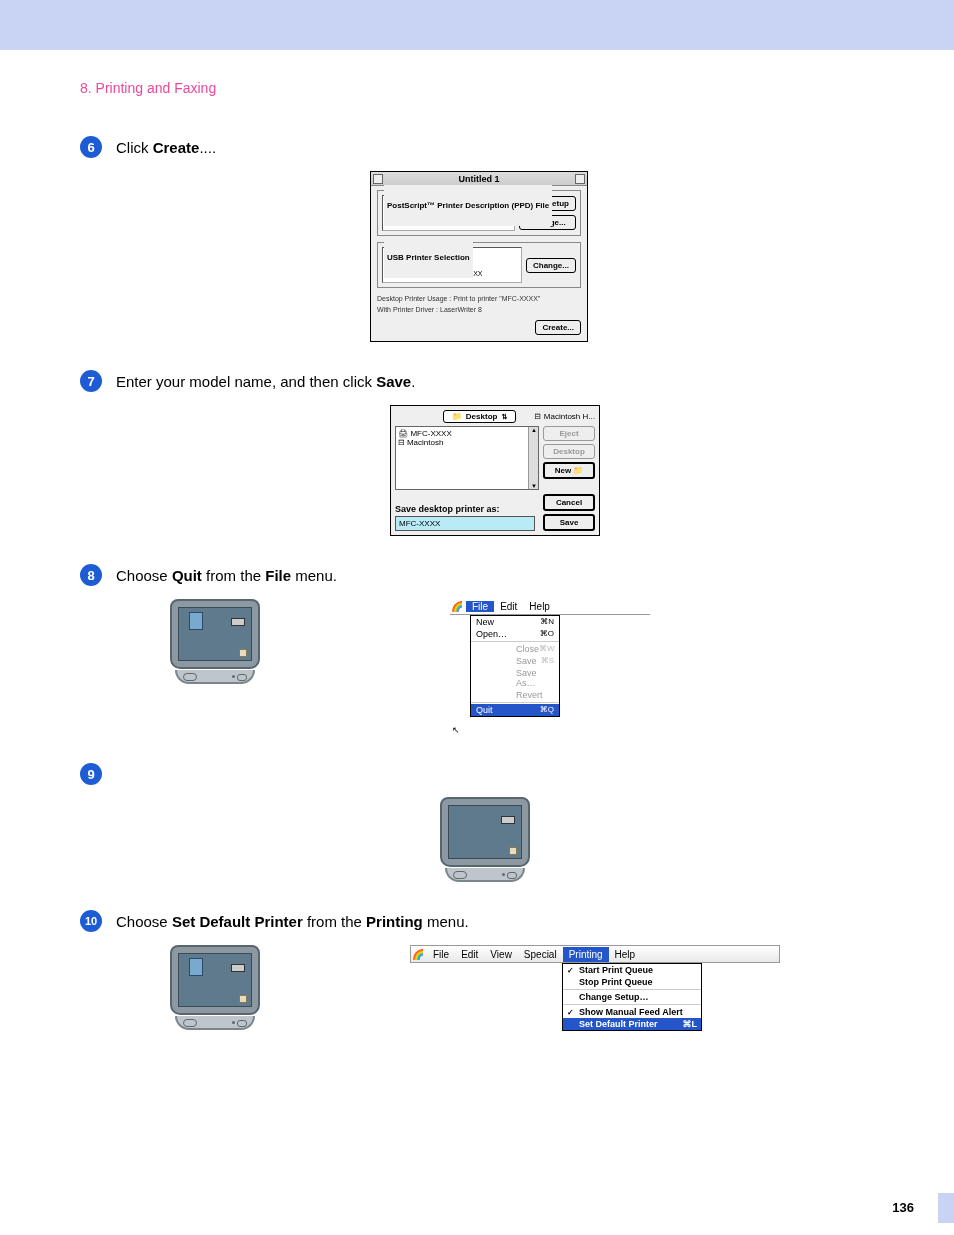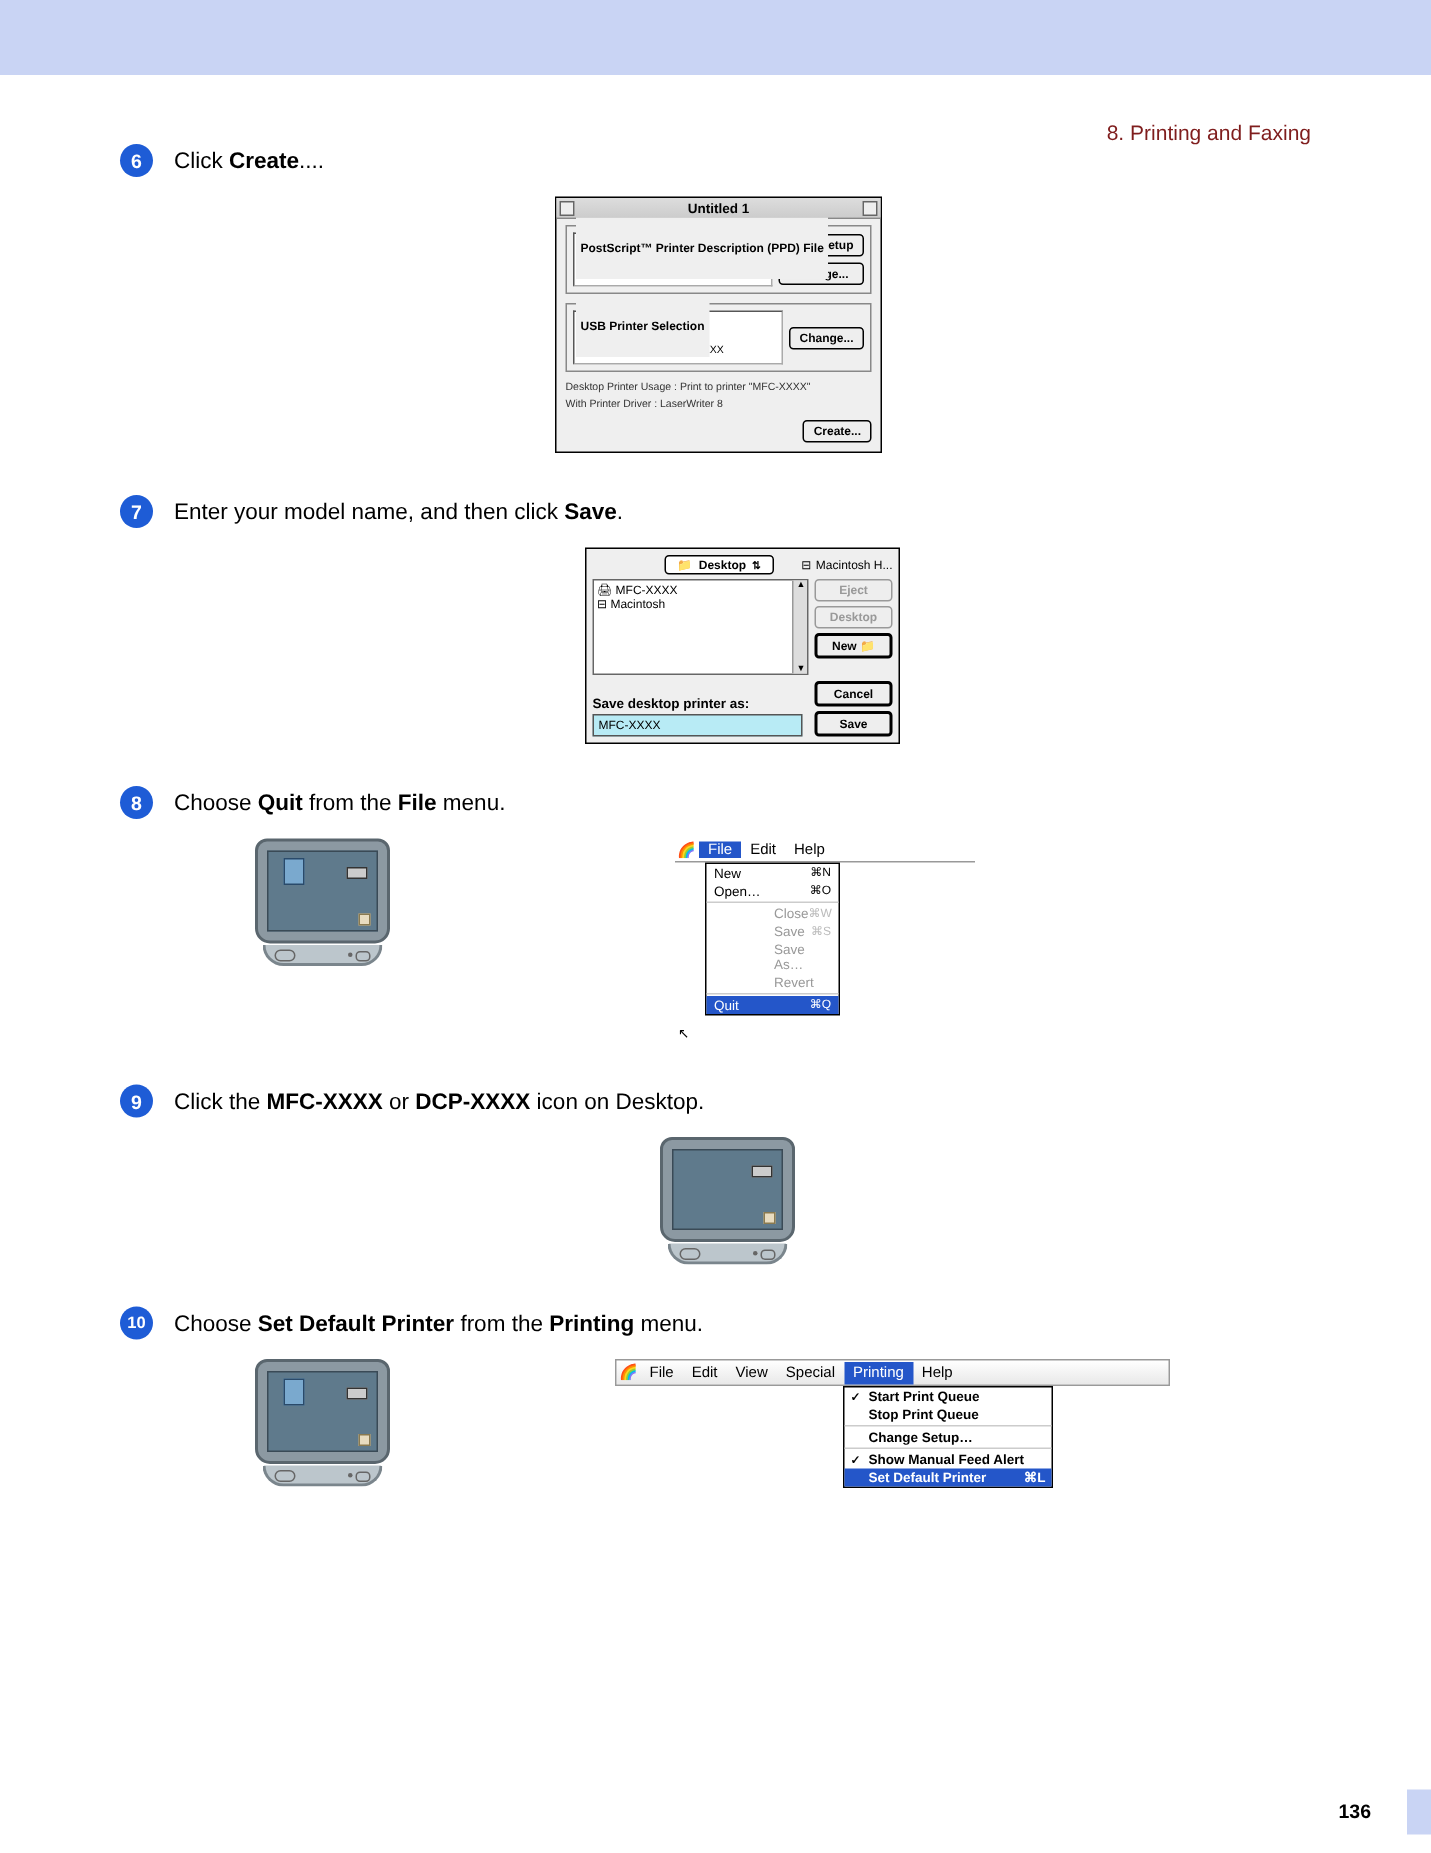--- a/index.html
+++ b/index.html
@@ -1,19 +1,19 @@
 <!DOCTYPE html>
 <html><head>
 <meta charset="utf-8">
 <style>
   * { box-sizing: border-box; margin: 0; padding: 0; }
   html, body { width: 954px; height: 1235px; font-family: Arial, Helvetica, sans-serif; background: #fff; color: #000; }
   .topbar { width: 100%; height: 50px; background: #c9d4f4; }
   .page { padding: 30px 80px 0 80px; position: relative; }
-  .crumb { text-align: right; font-size: 14px; color: #7f1d1d; }
+  .crumb { text-align: left; font-size: 14px; color: #ec4899; margin-bottom: 40px; }
   .step { display: flex; align-items: flex-start; gap: 14px; margin-bottom: 12px; }
   .bullet { width: 22px; height: 22px; border-radius: 50%; background: #1e5cd6; color: #fff; font-size: 13px; font-weight: bold; display: flex; align-items: center; justify-content: center; flex-shrink: 0; }
   .step-text { font-size: 15px; line-height: 22px; padding-top: 1px; }
   .step-text b { font-weight: bold; }
   .figure-row { display: flex; justify-content: flex-start; gap: 50px; margin: 8px 0 28px 0; }
   .figure-center { margin-left: 290px; }
   .figure-pair { margin-left: 90px; }
   
   .dlg1 { width: 218px; border: 1px solid #000; background: #efefef; font-size: 8px; }
   .dlg1-title { background: linear-gradient(#ddd,#ccc); border-bottom: 1px solid #888; height: 14px; text-align: center; font-size: 9px; font-weight: bold; line-height: 14px; position: relative; }
@@ -238,23 +238,20 @@
             <span>Quit</span>
             <span class="sc">⌘Q</span>
           </div>
       </div>
       <span class="cursor">↖</span>
     </div>
   </div>
 
   <div class="step">
     <div class="bullet">9</div>
-    <div class="step-text">
-      <span>Click the </span><b>MFC-XXXX</b><span> or </span><b>DCP-XXXX</b><span> icon on Desktop.</span>
-    </div>
   </div>
   <div class="figure-row" style="margin-left:360px;">
     <div class="imac">
       <div class="imac-case">
           <div class="imac-screen">
         <div class="win-icon"></div>
         <div class="drive-icon"></div>
       </div>
         </div>
       <div class="imac-base">

